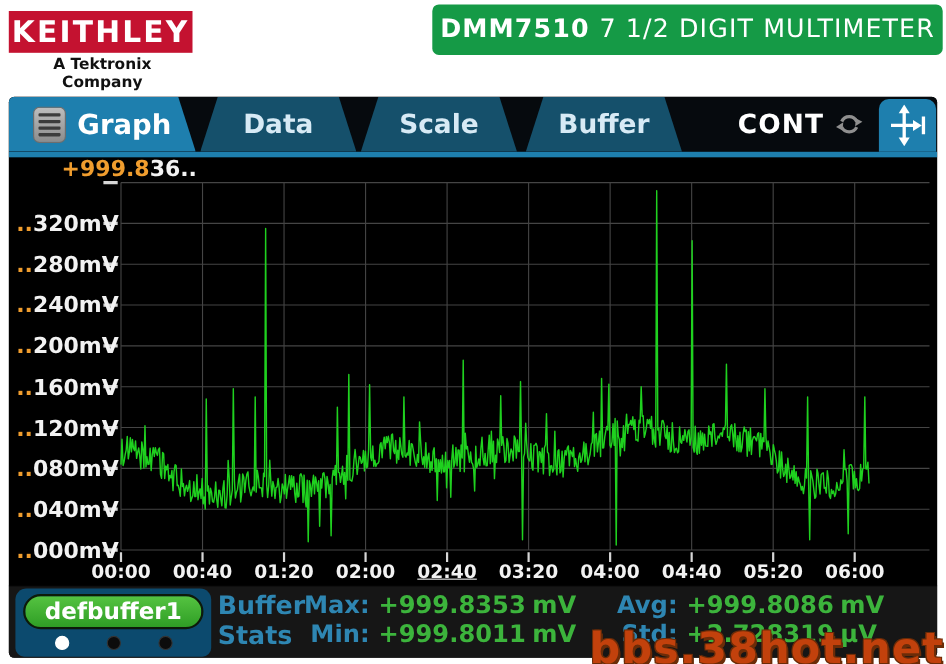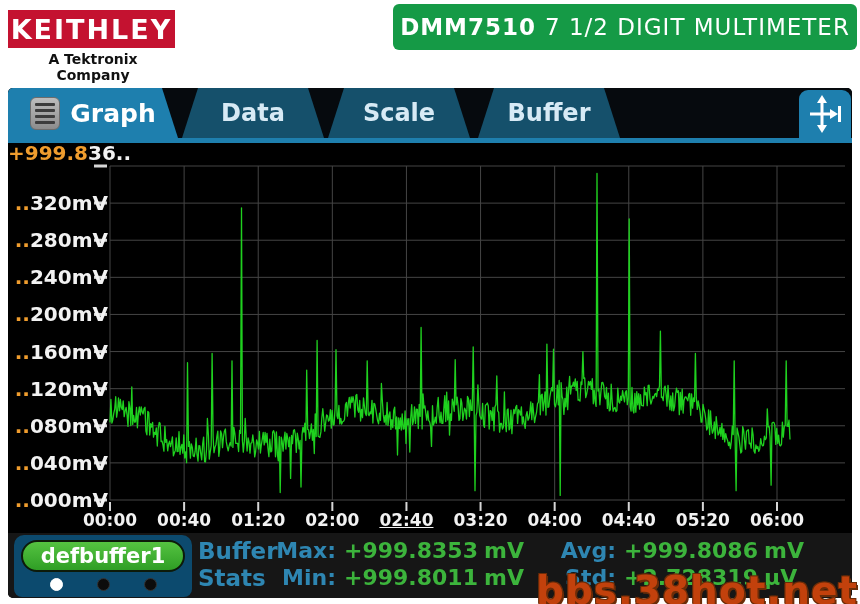--- a/index.html
+++ b/index.html
@@ -105,20 +105,29 @@
         <span>Graph</span>
       </div>
       <div class="tab tab-data">
         <span>Data</span>
       </div>
       <div class="tab tab-scale">
         <span>Scale</span>
       </div>
       <div class="tab tab-trigger">
         <span>Buffer</span>
+      </div>
+      <div class="cont">
+        <span>CONT</span>
+        <svg width="26" height="22" viewBox="0 0 26 22">
+          <path d="M6.2 8.4 A7.5 7.5 0 0 1 19.8 8.4" fill="none" stroke="#8f8f8f" stroke-width="3"></path>
+          <polygon points="19,5.4 25,8.6 18.4,12.8" fill="#8f8f8f"></polygon>
+          <path d="M19.8 13.6 A7.5 7.5 0 0 1 6.2 13.6" fill="none" stroke="#8f8f8f" stroke-width="3"></path>
+          <polygon points="7,16.6 1,13.4 7.6,9.2" fill="#8f8f8f"></polygon>
+        </svg>
       </div>
       <div class="autoscale">
         <svg width="36" height="38" viewBox="0 0 36 38">
           <line x1="15" y1="6" x2="15" y2="32" stroke="#ffffff" stroke-width="3"></line>
           <polygon points="15,0 10,8 20,8" fill="#ffffff"></polygon>
           <polygon points="15,38 10,30 20,30" fill="#ffffff"></polygon>
           <line x1="3" y1="19" x2="25" y2="19" stroke="#ffffff" stroke-width="3"></line>
           <polygon points="31,19 23,14 23,24" fill="#ffffff"></polygon>
           <line x1="32.5" y1="11" x2="32.5" y2="27" stroke="#ffffff" stroke-width="3"></line>
         </svg>
@@ -163,21 +172,21 @@
         <line x1="546.6666666666667" y1="414" x2="546.6666666666667" y2="423" stroke="#d6d6d6" stroke-width="2"></line>
         <line x1="620.7777777777778" y1="78" x2="620.7777777777778" y2="412" stroke="#454545" stroke-width="1"></line>
         <line x1="620.7777777777778" y1="414" x2="620.7777777777778" y2="423" stroke="#d6d6d6" stroke-width="2"></line>
         <line x1="694.8888888888889" y1="78" x2="694.8888888888889" y2="412" stroke="#454545" stroke-width="1"></line>
         <line x1="694.8888888888889" y1="414" x2="694.8888888888889" y2="423" stroke="#d6d6d6" stroke-width="2"></line>
         <line x1="769" y1="78" x2="769" y2="412" stroke="#454545" stroke-width="1"></line>
         <line x1="769" y1="414" x2="769" y2="423" stroke="#d6d6d6" stroke-width="2"></line>
         <polyline points="102.0,334.4 102.9,311.3 103.9,335.2 104.8,331.8 105.8,325.2 106.7,321.2 107.7,308.7 108.6,329.1 109.6,322.7 110.5,310.0 111.5,322.8 112.4,311.5 113.3,319.3 114.3,321.7 115.2,312.8 116.2,328.7 117.1,323.2 118.1,319.3 119.0,326.3 120.0,338.4 120.9,313.7 121.9,320.1 122.8,337.5 123.8,299.0 124.7,336.5 125.6,327.3 126.6,334.2 127.5,333.9 128.5,319.5 129.4,339.8 130.4,325.3 131.3,319.0 132.3,327.0 133.2,319.0 134.2,323.9 135.1,326.0 136.0,320.7 137.0,319.3 137.9,343.2 138.9,346.8 139.8,323.3 140.8,324.7 141.7,347.0 142.7,335.6 143.6,339.0 144.6,334.3 145.5,349.1 146.4,344.3 147.4,346.4 148.3,339.8 149.3,358.0 150.2,340.7 151.2,334.5 152.1,335.3 153.1,353.5 154.0,353.1 155.0,357.2 155.9,363.1 156.9,338.3 157.8,354.4 158.7,351.6 159.7,362.8 160.6,356.0 161.6,353.2 162.5,358.6 163.5,354.7 164.4,348.9 165.4,367.9 166.3,365.1 167.3,362.4 168.2,349.9 169.1,363.5 170.1,363.4 171.0,343.6 172.0,366.3 172.9,359.5 173.9,356.4 174.8,365.2 175.8,346.9 176.7,370.0 177.7,363.9 178.6,374.7 179.5,274.7 180.5,358.4 181.4,353.7 182.4,370.2 183.3,355.9 184.3,359.4 185.2,368.0 186.2,368.6 187.1,363.7 188.1,350.2 189.0,366.1 190.0,373.2 190.9,357.6 191.8,357.8 192.8,366.0 193.7,371.8 194.7,355.5 195.6,349.1 196.6,373.6 197.5,373.8 198.5,361.7 199.4,330.5 200.4,347.1 201.3,371.1 202.2,364.1 203.2,357.6 204.1,265.4 205.1,348.7 206.0,364.7 207.0,359.4 207.9,356.9 208.9,348.3 209.8,343.1 210.8,368.3 211.7,361.0 212.6,342.9 213.6,345.9 214.5,359.7 215.5,348.8 216.4,343.2 217.4,341.0 218.3,353.9 219.3,359.0 220.2,362.8 221.2,357.7 222.1,354.6 223.1,358.2 224.0,272.8 224.9,359.4 225.9,339.5 226.8,345.1 227.8,355.4 228.7,355.3 229.7,355.5 230.6,363.5 231.6,342.3 232.5,345.3 233.5,119.8 234.4,352.1 235.3,364.2 236.3,353.4 237.2,330.4 238.2,349.6 239.1,363.0 240.1,349.8 241.0,353.8 242.0,365.2 242.9,355.3 243.9,354.6 244.8,347.0 245.7,354.8 246.7,368.9 247.6,364.0 248.6,352.0 249.5,354.8 250.5,361.0 251.4,343.4 252.4,365.0 253.3,357.1 254.3,351.1 255.2,344.5 256.2,356.9 257.1,344.4 258.0,354.6 259.0,345.3 259.9,360.0 260.9,368.7 261.8,351.2 262.8,363.9 263.7,363.1 264.7,344.0 265.6,342.7 266.6,345.9 267.5,368.8 268.4,343.9 269.4,366.3 270.3,372.9 271.3,348.5 272.2,404.6 273.2,349.1 274.1,352.9 275.1,363.2 276.0,352.4 277.0,344.1 277.9,361.0 278.8,345.5 279.8,350.7 280.7,358.6 281.7,349.1 282.6,390.4 283.6,347.3 284.5,355.6 285.5,342.5 286.4,341.7 287.4,347.0 288.3,364.4 289.3,345.1 290.2,350.6 291.1,360.9 292.1,352.5 293.0,399.0 294.0,346.8 294.9,339.4 295.9,344.1 296.8,335.2 297.8,352.4 298.7,282.1 299.7,341.4 300.6,341.8 301.5,350.5 302.5,344.2 303.4,335.9 304.4,352.3 305.3,341.5 306.3,365.5 307.2,326.0 308.2,348.6 309.1,252.4 310.1,348.3 311.0,348.8 311.9,349.4 312.9,343.9 313.8,330.2 314.8,320.7 315.7,330.3 316.7,343.2 317.6,335.3 318.6,327.0 319.5,327.7 320.5,333.2 321.4,332.0 322.4,321.6 323.3,340.1 324.2,322.3 325.2,337.2 326.1,336.5 327.1,320.4 328.0,261.7 329.0,327.7 329.9,330.7 330.9,317.5 331.8,335.9 332.8,330.3 333.7,336.1 334.6,333.8 335.6,333.2 336.5,331.5 337.5,316.4 338.4,314.4 339.4,328.2 340.3,315.2 341.3,309.4 342.2,320.0 343.2,309.0 344.1,314.3 345.0,308.6 346.0,313.9 346.9,329.0 347.9,307.5 348.8,306.5 349.8,321.7 350.7,324.3 351.7,312.5 352.6,333.0 353.6,321.3 354.5,329.7 355.5,310.0 356.4,317.8 357.3,325.0 358.3,327.6 359.2,272.8 360.2,326.1 361.1,327.6 362.1,323.8 363.0,325.9 364.0,312.4 364.9,335.0 365.9,315.3 366.8,316.0 367.7,320.9 368.7,327.4 369.6,332.6 370.6,335.8 371.5,325.2 372.5,332.3 373.4,295.5 374.4,313.5 375.3,326.9 376.3,334.2 377.2,327.3 378.1,336.7 379.1,314.5 380.0,337.4 381.0,327.5 381.9,324.0 382.9,341.4 383.8,331.7 384.8,339.6 385.7,322.4 386.7,319.1 387.6,340.9 388.6,329.0 389.5,367.0 390.4,329.9 391.4,340.5 392.3,330.0 393.3,342.0 394.2,325.8 395.2,341.0 396.1,340.8 397.1,323.0 398.0,355.5 399.0,330.6 399.9,336.7 400.8,330.6 401.8,364.0 402.7,330.1 403.7,316.6 404.6,336.7 405.6,332.5 406.5,318.8 407.5,335.4 408.4,321.1 409.4,321.3 410.3,340.5 411.2,316.5 412.2,328.4 413.1,239.4 414.1,340.9 415.0,305.9 416.0,320.1 416.9,317.9 417.9,325.9 418.8,332.2 419.8,322.9 420.7,332.4 421.7,334.0 422.6,338.6 423.5,358.4 424.5,317.7 425.4,337.0 426.4,334.1 427.3,329.2 428.3,335.2 429.2,319.5 430.2,309.5 431.1,327.8 432.1,334.6 433.0,324.2 433.9,335.4 434.9,335.3 435.8,320.8 436.8,307.6 437.7,333.5 438.7,304.1 439.6,331.9 440.6,313.0 441.5,347.1 442.5,325.8 443.4,332.4 444.3,311.1 445.3,315.4 446.2,323.3 447.2,271.7 448.1,316.9 449.1,309.1 450.0,317.1 451.0,332.4 451.9,330.8 452.9,310.7 453.8,314.9 454.8,332.4 455.7,325.8 456.6,320.2 457.6,322.6 458.5,331.0 459.5,308.4 460.4,310.5 461.4,328.5 462.3,311.9 463.3,322.4 464.2,322.4 465.2,258.9 466.1,317.8 467.0,402.7 468.0,327.6 468.9,324.1 469.9,296.8 470.8,315.2 471.8,327.6 472.7,329.9 473.7,331.1 474.6,315.3 475.6,337.1 476.5,339.4 477.4,317.0 478.4,316.7 479.3,315.0 480.3,318.0 481.2,341.0 482.2,322.6 483.1,323.2 484.1,332.4 485.0,319.5 486.0,342.8 486.9,319.1 487.9,316.4 488.8,288.0 489.7,322.9 490.7,324.4 491.6,344.2 492.6,335.5 493.5,335.3 494.5,341.1 495.4,338.9 496.4,304.0 497.3,334.5 498.3,343.7 499.2,322.0 500.1,320.9 501.1,341.9 502.0,340.2 503.0,322.1 503.9,345.7 504.9,328.6 505.8,321.5 506.8,325.6 507.7,319.4 508.7,317.4 509.6,335.4 510.5,321.6 511.5,323.4 512.4,327.1 513.4,318.9 514.3,336.2 515.3,328.9 516.2,335.6 517.2,340.4 518.1,327.7 519.1,323.7 520.0,332.3 521.0,330.1 521.9,323.7 522.8,313.9 523.8,331.7 524.7,315.3 525.7,326.2 526.6,334.5 527.6,328.5 528.5,324.7 529.5,315.8 530.4,314.1 531.4,286.7 532.3,326.8 533.2,307.3 534.2,306.2 535.1,322.8 536.1,313.7 537.0,303.9 538.0,327.1 538.9,256.1 539.9,319.3 540.8,319.0 541.8,309.2 542.7,304.0 543.6,299.7 544.6,303.0 545.5,261.2 546.5,316.6 547.4,318.8 548.4,313.6 549.3,297.1 550.3,316.8 551.2,292.4 552.2,407.4 553.1,294.6 554.1,308.3 555.0,311.6 555.9,326.4 556.9,310.5 557.8,318.8 558.8,299.1 559.7,321.7 560.7,300.5 561.6,288.5 562.6,306.0 563.5,297.8 564.5,298.0 565.4,294.2 566.3,298.7 567.3,290.9 568.2,302.5 569.2,293.5 570.1,312.1 571.1,311.8 572.0,313.1 573.0,294.0 573.9,296.5 574.9,263.6 575.8,290.4 576.7,290.0 577.7,309.6 578.6,306.3 579.6,300.7 580.5,293.3 581.5,297.0 582.4,293.3 583.4,301.3 584.3,290.6 585.3,315.8 586.2,301.9 587.2,313.9 588.1,318.4 589.0,85.4 590.0,303.0 590.9,301.0 591.9,316.8 592.8,305.1 593.8,294.6 594.7,294.3 595.7,297.6 596.6,308.6 597.6,310.8 598.5,299.3 599.4,320.4 600.4,305.1 601.3,322.9 602.3,321.9 603.2,296.2 604.2,313.6 605.1,323.3 606.1,320.3 607.0,319.4 608.0,323.7 608.9,322.5 609.8,300.1 610.8,313.8 611.7,315.0 612.7,308.1 613.6,312.3 614.6,302.6 615.5,308.2 616.5,313.8 617.4,304.4 618.4,302.7 619.3,316.7 620.3,310.4 621.2,130.9 622.1,318.6 623.1,323.0 624.0,299.5 625.0,322.3 625.9,325.0 626.9,305.5 627.8,324.1 628.8,303.7 629.7,316.8 630.7,305.7 631.6,321.1 632.5,306.7 633.5,317.3 634.4,317.6 635.4,317.8 636.3,299.2 637.3,306.8 638.2,304.6 639.2,317.7 640.1,297.7 641.1,297.2 642.0,310.6 642.9,316.0 643.9,312.6 644.8,308.4 645.8,310.2 646.7,306.3 647.7,305.5 648.6,308.7 649.6,300.8 650.5,302.4 651.5,298.1 652.4,243.1 653.4,309.5 654.3,309.0 655.2,312.7 656.2,300.0 657.1,298.1 658.1,306.4 659.0,318.1 660.0,297.3 660.9,310.8 661.9,321.8 662.8,308.0 663.8,322.7 664.7,305.0 665.6,322.8 666.6,318.6 667.5,307.2 668.5,300.2 669.4,304.4 670.4,302.8 671.3,326.7 672.3,304.4 673.2,321.9 674.2,301.1 675.1,325.1 676.0,312.2 677.0,309.2 677.9,308.9 678.9,310.8 679.8,312.8 680.8,306.3 681.7,305.4 682.7,327.3 683.6,306.0 684.6,320.2 685.5,309.9 686.5,313.5 687.4,265.4 688.3,309.9 689.3,321.4 690.2,312.8 691.2,318.6 692.1,323.7 693.1,334.2 694.0,334.0 695.0,316.3 695.9,320.8 696.9,325.1 697.8,331.4 698.7,342.0 699.7,339.7 700.6,321.9 701.6,346.5 702.5,322.9 703.5,338.2 704.4,345.2 705.4,342.4 706.3,334.0 707.3,350.5 708.2,328.6 709.1,337.7 710.1,347.0 711.0,345.5 712.0,339.4 712.9,348.3 713.9,335.4 714.8,351.4 715.8,340.9 716.7,353.9 717.7,345.7 718.6,349.7 719.6,352.4 720.5,357.5 721.4,354.2 722.4,360.7 723.3,353.6 724.3,338.1 725.2,346.6 726.2,272.8 727.1,350.5 728.1,402.7 729.0,340.0 730.0,344.7 730.9,348.9 731.8,356.6 732.8,365.0 733.7,363.6 734.7,338.6 735.6,342.2 736.6,353.2 737.5,361.1 738.5,343.5 739.4,342.4 740.4,341.8 741.3,355.8 742.2,355.2 743.2,360.2 744.1,340.0 745.1,347.2 746.0,362.9 747.0,365.2 747.9,356.9 748.9,360.7 749.8,358.4 750.8,363.3 751.7,360.9 752.7,350.7 753.6,355.8 754.5,357.8 755.5,357.3 756.4,348.2 757.4,351.6 758.3,349.7 759.3,320.8 760.2,338.9 761.2,338.6 762.1,349.2 763.1,397.2 764.0,335.3 764.9,334.4 765.9,334.4 766.8,337.1 767.8,356.4 768.7,340.5 769.7,355.4 770.6,347.1 771.6,357.1 772.5,357.9 773.5,356.1 774.4,334.2 775.3,349.2 776.3,338.3 777.2,337.5 778.2,272.8 779.1,338.2 780.1,338.3 781.0,332.1 782.0,351.5" fill="none" stroke="#1fd11f" stroke-width="1.3" stroke-linejoin="round"></polyline>
       </svg>
     <div id="ylabels">
-        <div class="ylab" style="top: 52px;"><span class="accent">+999.8</span><span>36..</span></div>
+        <div class="ylab" style="top: 52px; padding-left: 48px;"><span class="accent">+999.8</span><span>36..</span></div>
         <div class="ylab" style="top: 102.111px;"><span class="accent">..</span><span>320mV</span></div>
         <div class="ylab" style="top: 139.222px;"><span class="accent">..</span><span>280mV</span></div>
         <div class="ylab" style="top: 176.333px;"><span class="accent">..</span><span>240mV</span></div>
         <div class="ylab" style="top: 213.444px;"><span class="accent">..</span><span>200mV</span></div>
         <div class="ylab" style="top: 250.556px;"><span class="accent">..</span><span>160mV</span></div>
         <div class="ylab" style="top: 287.667px;"><span class="accent">..</span><span>120mV</span></div>
         <div class="ylab" style="top: 324.778px;"><span class="accent">..</span><span>080mV</span></div>
         <div class="ylab" style="top: 361.889px;"><span class="accent">..</span><span>040mV</span></div>
         <div class="ylab" style="top: 399px;"><span class="accent">..</span><span>000mV</span></div>
       </div>

